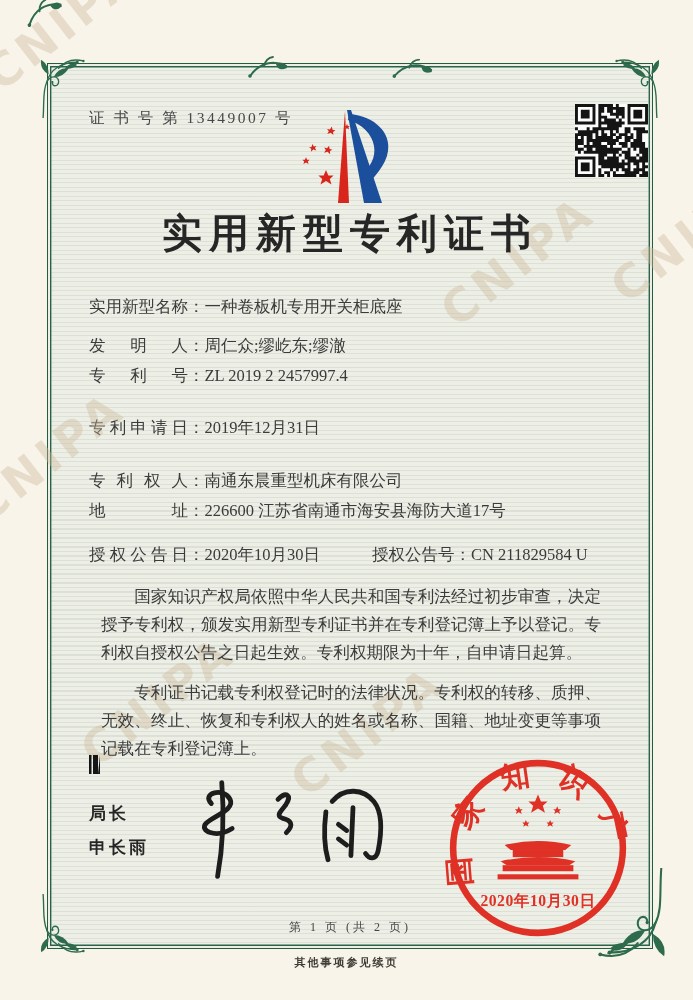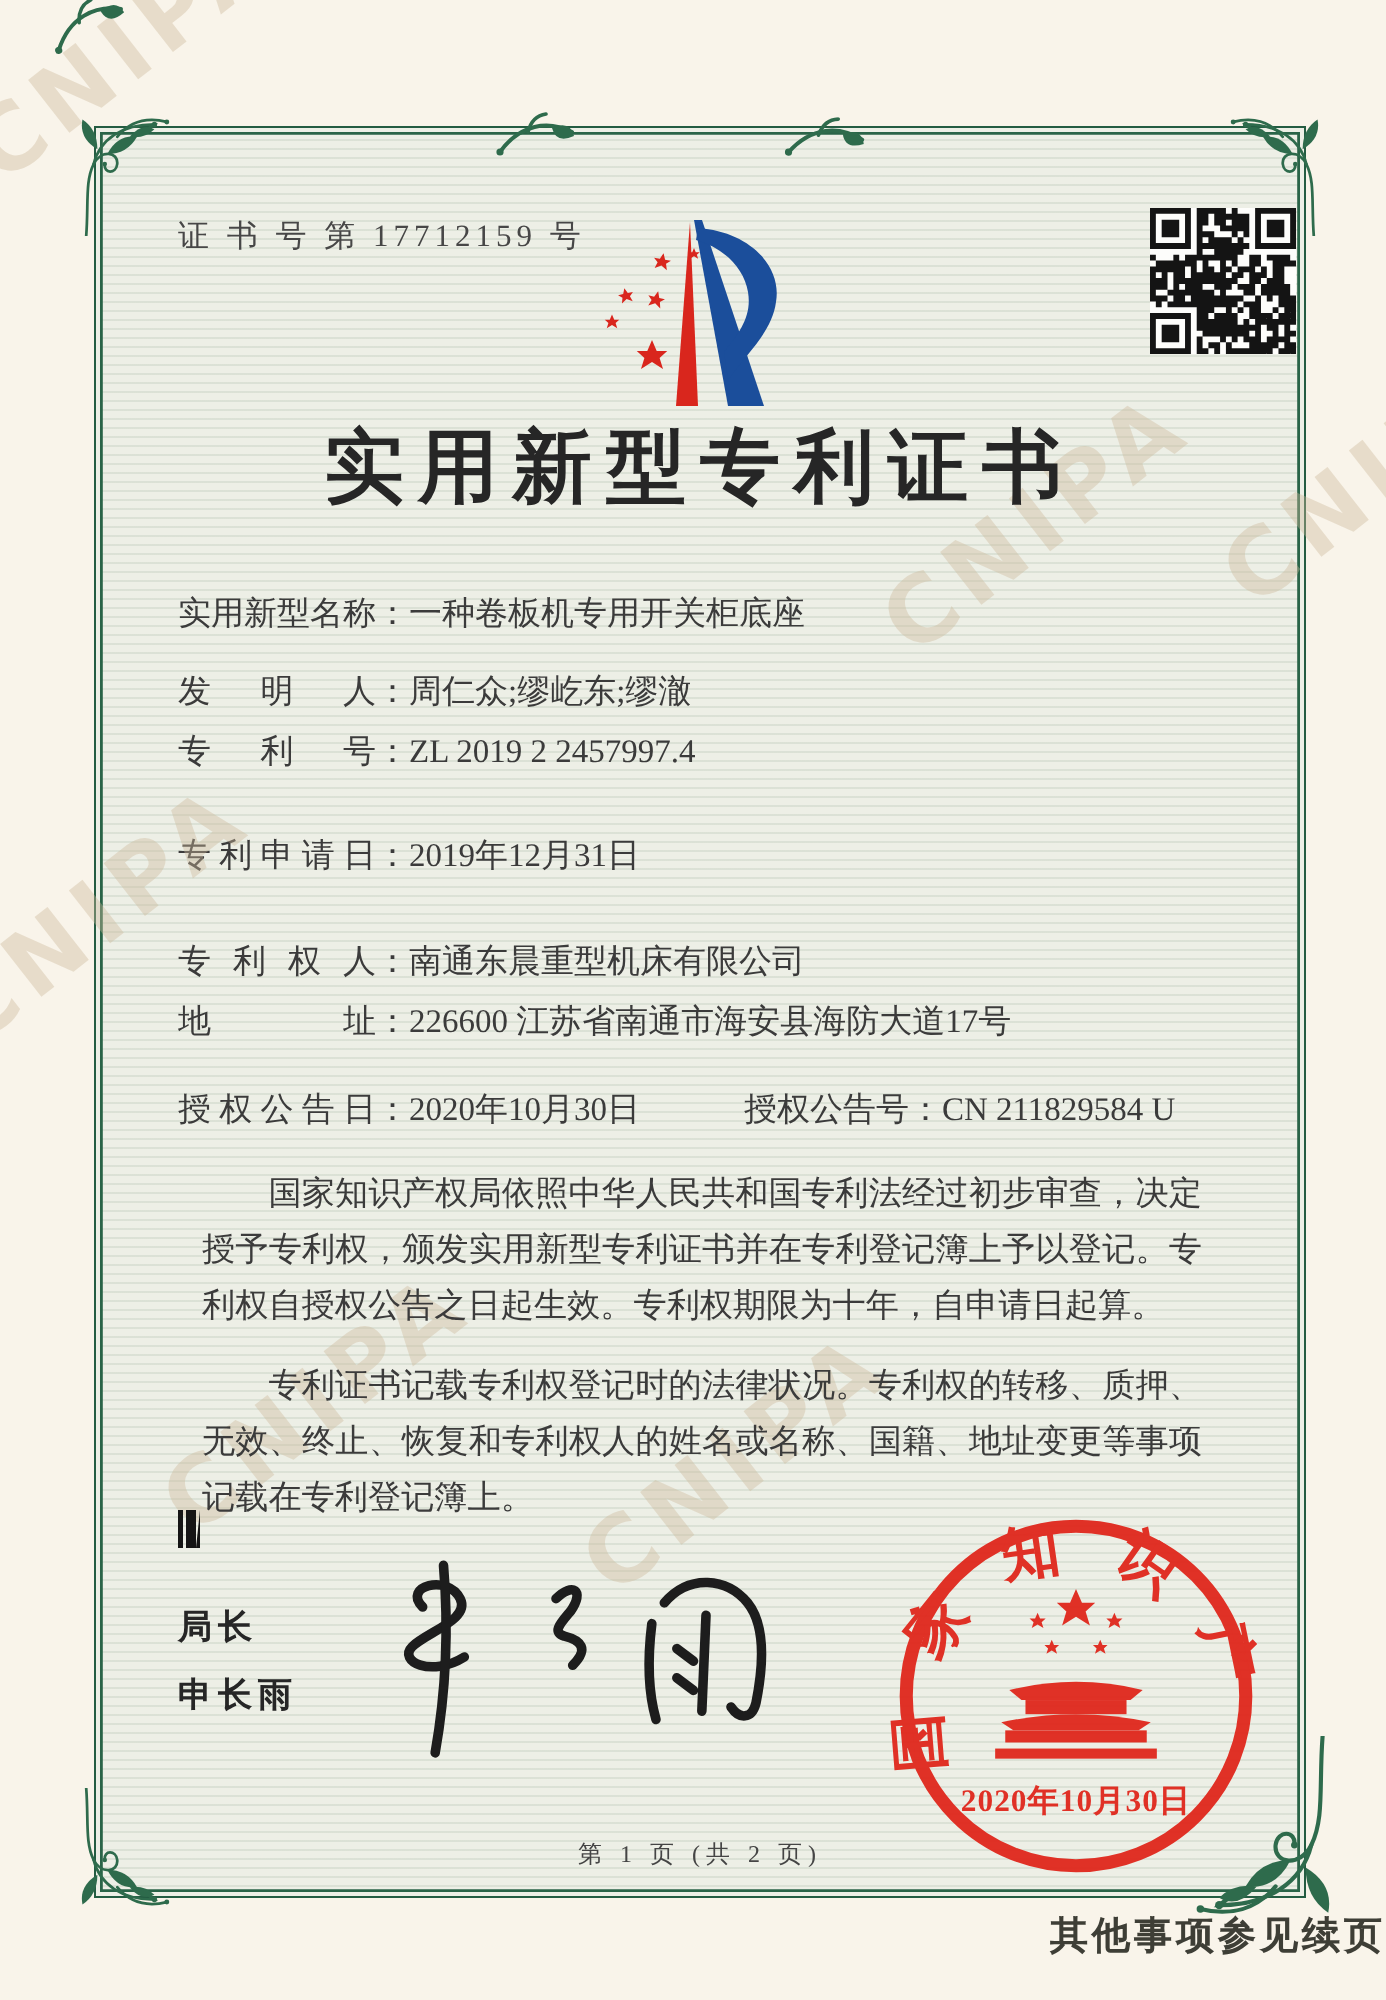--- a/index.html
+++ b/index.html
@@ -27,21 +27,21 @@
   .grant2{margin-left:52px;}
   .bodytext{left:41px;top:507px;width:524px;font-size:16.6px;line-height:28px;
             text-align:justify;color:#3b3b3b;}
   .bodytext p{margin:12px;text-indent:2em;}
   .barcode{left:41px;top:691px;}
   .signer{left:41px;font-size:17px;font-family:"Liberation Sans","DejaVu Sans",sans-serif;
           font-weight:600;color:#262626;letter-spacing:3px;}
   .sig{left:130px;top:712px;}
   .seal{left:394px;top:688px;width:192px;height:192px;opacity:.95;}
   .pagination{left:0;right:0;top:855px;text-align:center;font-size:12px;letter-spacing:3px;color:#454545;}
-  .continuation{position:absolute;left:0;right:0;top:955px;text-align:right;font-size:19px;
+  .continuation{position:absolute;left:0;right:0;top:955px;text-align:center;font-size:11px;
                 letter-spacing:2px;color:#3e3e36;font-weight:600;z-index:3;}
   
   .flourish{position:absolute;z-index:4;pointer-events:none;}
   .f-br{right:-14px;bottom:-14px;width:94px;height:94px;}
   .f-tl{left:-8px;top:-8px;width:62px;height:62px;transform:rotate(180deg);}
   .f-tr{right:-8px;top:-8px;width:62px;height:62px;transform:scale(1,-1);}
   .f-bl{left:-8px;bottom:-8px;width:62px;height:62px;transform:scale(-1,1);}
   .sprig{position:absolute;z-index:4;width:40px;height:24px;pointer-events:none;}
   .s1{left:200px;top:-8px;}
   .s2{left:345px;top:-6px;transform:rotate(6deg);}
@@ -104,21 +104,21 @@
     <svg class="flourish f-bl" viewBox="0 0 100 100">
         <use href="#flourish-g"></use>
       </svg>
     <svg class="sprig s1" viewBox="0 0 40 24">
         <use href="#sprig-g"></use>
       </svg>
     <svg class="sprig s2" viewBox="0 0 40 24">
         <use href="#sprig-g"></use>
       </svg>
 
-    <div class="abs cert-no">证 书 号 第 17712159 号</div>
+    <div class="abs cert-no">证 书 号 第 13449007 号</div>
 
     <svg class="abs qr" viewBox="0 0 74 74">
       <rect width="74" height="74" fill="#fdfdfb"></rect>
       <path id="qrpath" fill="#141414" fill-rule="evenodd" d="M0.00,0.00h20.72v20.72h-20.72zM2.96,2.96h14.80v14.80h-14.80zM5.92,5.92h8.88v8.88h-8.88zM53.28,0.00h20.72v20.72h-20.72zM56.24,2.96h14.80v14.80h-14.80zM59.20,5.92h8.88v8.88h-8.88zM0.00,53.28h20.72v20.72h-20.72zM2.96,56.24h14.80v14.80h-14.80zM5.92,59.20h8.88v8.88h-8.88zM23.68,0.00h2.96v2.96h-2.96zM26.64,0.00h2.96v2.96h-2.96zM29.60,0.00h2.96v2.96h-2.96zM32.56,0.00h2.96v2.96h-2.96zM35.52,0.00h2.96v2.96h-2.96zM41.44,0.00h2.96v2.96h-2.96zM23.68,2.96h2.96v2.96h-2.96zM26.64,2.96h2.96v2.96h-2.96zM32.56,2.96h2.96v2.96h-2.96zM35.52,2.96h2.96v2.96h-2.96zM38.48,2.96h2.96v2.96h-2.96zM41.44,2.96h2.96v2.96h-2.96zM44.40,2.96h2.96v2.96h-2.96zM47.36,2.96h2.96v2.96h-2.96zM23.68,5.92h2.96v2.96h-2.96zM26.64,5.92h2.96v2.96h-2.96zM32.56,5.92h2.96v2.96h-2.96zM35.52,5.92h2.96v2.96h-2.96zM41.44,5.92h2.96v2.96h-2.96zM44.40,5.92h2.96v2.96h-2.96zM47.36,5.92h2.96v2.96h-2.96zM23.68,8.88h2.96v2.96h-2.96zM35.52,8.88h2.96v2.96h-2.96zM38.48,8.88h2.96v2.96h-2.96zM41.44,8.88h2.96v2.96h-2.96zM44.40,8.88h2.96v2.96h-2.96zM47.36,8.88h2.96v2.96h-2.96zM23.68,11.84h2.96v2.96h-2.96zM26.64,11.84h2.96v2.96h-2.96zM29.60,11.84h2.96v2.96h-2.96zM41.44,11.84h2.96v2.96h-2.96zM47.36,11.84h2.96v2.96h-2.96zM23.68,14.80h2.96v2.96h-2.96zM29.60,14.80h2.96v2.96h-2.96zM32.56,14.80h2.96v2.96h-2.96zM35.52,14.80h2.96v2.96h-2.96zM38.48,14.80h2.96v2.96h-2.96zM44.40,14.80h2.96v2.96h-2.96zM23.68,17.76h2.96v2.96h-2.96zM26.64,17.76h2.96v2.96h-2.96zM29.60,17.76h2.96v2.96h-2.96zM32.56,17.76h2.96v2.96h-2.96zM35.52,17.76h2.96v2.96h-2.96zM38.48,17.76h2.96v2.96h-2.96zM41.44,17.76h2.96v2.96h-2.96zM44.40,17.76h2.96v2.96h-2.96zM47.36,17.76h2.96v2.96h-2.96zM23.68,20.72h2.96v2.96h-2.96zM32.56,20.72h2.96v2.96h-2.96zM35.52,20.72h2.96v2.96h-2.96zM38.48,20.72h2.96v2.96h-2.96zM41.44,20.72h2.96v2.96h-2.96zM44.40,20.72h2.96v2.96h-2.96zM0.00,23.68h2.96v2.96h-2.96zM11.84,23.68h2.96v2.96h-2.96zM17.76,23.68h2.96v2.96h-2.96zM20.72,23.68h2.96v2.96h-2.96zM23.68,23.68h2.96v2.96h-2.96zM26.64,23.68h2.96v2.96h-2.96zM29.60,23.68h2.96v2.96h-2.96zM32.56,23.68h2.96v2.96h-2.96zM35.52,23.68h2.96v2.96h-2.96zM38.48,23.68h2.96v2.96h-2.96zM41.44,23.68h2.96v2.96h-2.96zM50.32,23.68h2.96v2.96h-2.96zM53.28,23.68h2.96v2.96h-2.96zM59.20,23.68h2.96v2.96h-2.96zM62.16,23.68h2.96v2.96h-2.96zM65.12,23.68h2.96v2.96h-2.96zM68.08,23.68h2.96v2.96h-2.96zM2.96,26.64h2.96v2.96h-2.96zM5.92,26.64h2.96v2.96h-2.96zM8.88,26.64h2.96v2.96h-2.96zM11.84,26.64h2.96v2.96h-2.96zM14.80,26.64h2.96v2.96h-2.96zM17.76,26.64h2.96v2.96h-2.96zM20.72,26.64h2.96v2.96h-2.96zM26.64,26.64h2.96v2.96h-2.96zM35.52,26.64h2.96v2.96h-2.96zM41.44,26.64h2.96v2.96h-2.96zM50.32,26.64h2.96v2.96h-2.96zM53.28,26.64h2.96v2.96h-2.96zM62.16,26.64h2.96v2.96h-2.96zM65.12,26.64h2.96v2.96h-2.96zM68.08,26.64h2.96v2.96h-2.96zM71.04,26.64h2.96v2.96h-2.96zM0.00,29.60h2.96v2.96h-2.96zM2.96,29.60h2.96v2.96h-2.96zM5.92,29.60h2.96v2.96h-2.96zM8.88,29.60h2.96v2.96h-2.96zM11.84,29.60h2.96v2.96h-2.96zM14.80,29.60h2.96v2.96h-2.96zM20.72,29.60h2.96v2.96h-2.96zM26.64,29.60h2.96v2.96h-2.96zM29.60,29.60h2.96v2.96h-2.96zM35.52,29.60h2.96v2.96h-2.96zM38.48,29.60h2.96v2.96h-2.96zM44.40,29.60h2.96v2.96h-2.96zM47.36,29.60h2.96v2.96h-2.96zM50.32,29.60h2.96v2.96h-2.96zM56.24,29.60h2.96v2.96h-2.96zM62.16,29.60h2.96v2.96h-2.96zM65.12,29.60h2.96v2.96h-2.96zM0.00,32.56h2.96v2.96h-2.96zM5.92,32.56h2.96v2.96h-2.96zM11.84,32.56h2.96v2.96h-2.96zM14.80,32.56h2.96v2.96h-2.96zM20.72,32.56h2.96v2.96h-2.96zM23.68,32.56h2.96v2.96h-2.96zM26.64,32.56h2.96v2.96h-2.96zM29.60,32.56h2.96v2.96h-2.96zM32.56,32.56h2.96v2.96h-2.96zM35.52,32.56h2.96v2.96h-2.96zM41.44,32.56h2.96v2.96h-2.96zM44.40,32.56h2.96v2.96h-2.96zM50.32,32.56h2.96v2.96h-2.96zM53.28,32.56h2.96v2.96h-2.96zM56.24,32.56h2.96v2.96h-2.96zM62.16,32.56h2.96v2.96h-2.96zM65.12,32.56h2.96v2.96h-2.96zM0.00,35.52h2.96v2.96h-2.96zM2.96,35.52h2.96v2.96h-2.96zM5.92,35.52h2.96v2.96h-2.96zM11.84,35.52h2.96v2.96h-2.96zM14.80,35.52h2.96v2.96h-2.96zM17.76,35.52h2.96v2.96h-2.96zM20.72,35.52h2.96v2.96h-2.96zM23.68,35.52h2.96v2.96h-2.96zM26.64,35.52h2.96v2.96h-2.96zM29.60,35.52h2.96v2.96h-2.96zM32.56,35.52h2.96v2.96h-2.96zM35.52,35.52h2.96v2.96h-2.96zM38.48,35.52h2.96v2.96h-2.96zM41.44,35.52h2.96v2.96h-2.96zM50.32,35.52h2.96v2.96h-2.96zM53.28,35.52h2.96v2.96h-2.96zM59.20,35.52h2.96v2.96h-2.96zM62.16,35.52h2.96v2.96h-2.96zM65.12,35.52h2.96v2.96h-2.96zM0.00,38.48h2.96v2.96h-2.96zM2.96,38.48h2.96v2.96h-2.96zM5.92,38.48h2.96v2.96h-2.96zM11.84,38.48h2.96v2.96h-2.96zM17.76,38.48h2.96v2.96h-2.96zM20.72,38.48h2.96v2.96h-2.96zM23.68,38.48h2.96v2.96h-2.96zM32.56,38.48h2.96v2.96h-2.96zM35.52,38.48h2.96v2.96h-2.96zM38.48,38.48h2.96v2.96h-2.96zM44.40,38.48h2.96v2.96h-2.96zM47.36,38.48h2.96v2.96h-2.96zM50.32,38.48h2.96v2.96h-2.96zM56.24,38.48h2.96v2.96h-2.96zM59.20,38.48h2.96v2.96h-2.96zM62.16,38.48h2.96v2.96h-2.96zM65.12,38.48h2.96v2.96h-2.96zM68.08,38.48h2.96v2.96h-2.96zM0.00,41.44h2.96v2.96h-2.96zM8.88,41.44h2.96v2.96h-2.96zM11.84,41.44h2.96v2.96h-2.96zM14.80,41.44h2.96v2.96h-2.96zM17.76,41.44h2.96v2.96h-2.96zM20.72,41.44h2.96v2.96h-2.96zM23.68,41.44h2.96v2.96h-2.96zM26.64,41.44h2.96v2.96h-2.96zM29.60,41.44h2.96v2.96h-2.96zM35.52,41.44h2.96v2.96h-2.96zM47.36,41.44h2.96v2.96h-2.96zM50.32,41.44h2.96v2.96h-2.96zM56.24,41.44h2.96v2.96h-2.96zM59.20,41.44h2.96v2.96h-2.96zM62.16,41.44h2.96v2.96h-2.96zM65.12,41.44h2.96v2.96h-2.96zM68.08,41.44h2.96v2.96h-2.96zM0.00,44.40h2.96v2.96h-2.96zM2.96,44.40h2.96v2.96h-2.96zM5.92,44.40h2.96v2.96h-2.96zM11.84,44.40h2.96v2.96h-2.96zM14.80,44.40h2.96v2.96h-2.96zM20.72,44.40h2.96v2.96h-2.96zM23.68,44.40h2.96v2.96h-2.96zM26.64,44.40h2.96v2.96h-2.96zM29.60,44.40h2.96v2.96h-2.96zM32.56,44.40h2.96v2.96h-2.96zM35.52,44.40h2.96v2.96h-2.96zM38.48,44.40h2.96v2.96h-2.96zM41.44,44.40h2.96v2.96h-2.96zM44.40,44.40h2.96v2.96h-2.96zM53.28,44.40h2.96v2.96h-2.96zM59.20,44.40h2.96v2.96h-2.96zM65.12,44.40h2.96v2.96h-2.96zM68.08,44.40h2.96v2.96h-2.96zM71.04,44.40h2.96v2.96h-2.96zM2.96,47.36h2.96v2.96h-2.96zM8.88,47.36h2.96v2.96h-2.96zM11.84,47.36h2.96v2.96h-2.96zM14.80,47.36h2.96v2.96h-2.96zM17.76,47.36h2.96v2.96h-2.96zM20.72,47.36h2.96v2.96h-2.96zM23.68,47.36h2.96v2.96h-2.96zM26.64,47.36h2.96v2.96h-2.96zM29.60,47.36h2.96v2.96h-2.96zM32.56,47.36h2.96v2.96h-2.96zM35.52,47.36h2.96v2.96h-2.96zM38.48,47.36h2.96v2.96h-2.96zM41.44,47.36h2.96v2.96h-2.96zM47.36,47.36h2.96v2.96h-2.96zM50.32,47.36h2.96v2.96h-2.96zM53.28,47.36h2.96v2.96h-2.96zM65.12,47.36h2.96v2.96h-2.96zM68.08,47.36h2.96v2.96h-2.96zM71.04,47.36h2.96v2.96h-2.96zM23.68,50.32h2.96v2.96h-2.96zM26.64,50.32h2.96v2.96h-2.96zM29.60,50.32h2.96v2.96h-2.96zM38.48,50.32h2.96v2.96h-2.96zM44.40,50.32h2.96v2.96h-2.96zM50.32,50.32h2.96v2.96h-2.96zM53.28,50.32h2.96v2.96h-2.96zM62.16,50.32h2.96v2.96h-2.96zM68.08,50.32h2.96v2.96h-2.96zM71.04,50.32h2.96v2.96h-2.96zM23.68,53.28h2.96v2.96h-2.96zM26.64,53.28h2.96v2.96h-2.96zM32.56,53.28h2.96v2.96h-2.96zM35.52,53.28h2.96v2.96h-2.96zM38.48,53.28h2.96v2.96h-2.96zM41.44,53.28h2.96v2.96h-2.96zM50.32,53.28h2.96v2.96h-2.96zM53.28,53.28h2.96v2.96h-2.96zM56.24,53.28h2.96v2.96h-2.96zM59.20,53.28h2.96v2.96h-2.96zM65.12,53.28h2.96v2.96h-2.96zM68.08,53.28h2.96v2.96h-2.96zM71.04,53.28h2.96v2.96h-2.96zM23.68,56.24h2.96v2.96h-2.96zM26.64,56.24h2.96v2.96h-2.96zM29.60,56.24h2.96v2.96h-2.96zM32.56,56.24h2.96v2.96h-2.96zM35.52,56.24h2.96v2.96h-2.96zM38.48,56.24h2.96v2.96h-2.96zM41.44,56.24h2.96v2.96h-2.96zM47.36,56.24h2.96v2.96h-2.96zM53.28,56.24h2.96v2.96h-2.96zM56.24,56.24h2.96v2.96h-2.96zM59.20,56.24h2.96v2.96h-2.96zM62.16,56.24h2.96v2.96h-2.96zM65.12,56.24h2.96v2.96h-2.96zM68.08,56.24h2.96v2.96h-2.96zM71.04,56.24h2.96v2.96h-2.96zM23.68,59.20h2.96v2.96h-2.96zM26.64,59.20h2.96v2.96h-2.96zM29.60,59.20h2.96v2.96h-2.96zM32.56,59.20h2.96v2.96h-2.96zM35.52,59.20h2.96v2.96h-2.96zM38.48,59.20h2.96v2.96h-2.96zM41.44,59.20h2.96v2.96h-2.96zM44.40,59.20h2.96v2.96h-2.96zM47.36,59.20h2.96v2.96h-2.96zM50.32,59.20h2.96v2.96h-2.96zM53.28,59.20h2.96v2.96h-2.96zM59.20,59.20h2.96v2.96h-2.96zM62.16,59.20h2.96v2.96h-2.96zM68.08,59.20h2.96v2.96h-2.96zM26.64,62.16h2.96v2.96h-2.96zM29.60,62.16h2.96v2.96h-2.96zM32.56,62.16h2.96v2.96h-2.96zM35.52,62.16h2.96v2.96h-2.96zM38.48,62.16h2.96v2.96h-2.96zM41.44,62.16h2.96v2.96h-2.96zM44.40,62.16h2.96v2.96h-2.96zM47.36,62.16h2.96v2.96h-2.96zM53.28,62.16h2.96v2.96h-2.96zM62.16,62.16h2.96v2.96h-2.96zM68.08,62.16h2.96v2.96h-2.96zM71.04,62.16h2.96v2.96h-2.96zM23.68,65.12h2.96v2.96h-2.96zM35.52,65.12h2.96v2.96h-2.96zM41.44,65.12h2.96v2.96h-2.96zM47.36,65.12h2.96v2.96h-2.96zM50.32,65.12h2.96v2.96h-2.96zM53.28,65.12h2.96v2.96h-2.96zM59.20,65.12h2.96v2.96h-2.96zM62.16,65.12h2.96v2.96h-2.96zM65.12,65.12h2.96v2.96h-2.96zM68.08,65.12h2.96v2.96h-2.96zM23.68,68.08h2.96v2.96h-2.96zM29.60,68.08h2.96v2.96h-2.96zM32.56,68.08h2.96v2.96h-2.96zM38.48,68.08h2.96v2.96h-2.96zM50.32,68.08h2.96v2.96h-2.96zM53.28,68.08h2.96v2.96h-2.96zM56.24,68.08h2.96v2.96h-2.96zM59.20,68.08h2.96v2.96h-2.96zM62.16,68.08h2.96v2.96h-2.96zM68.08,68.08h2.96v2.96h-2.96zM71.04,68.08h2.96v2.96h-2.96zM23.68,71.04h2.96v2.96h-2.96zM26.64,71.04h2.96v2.96h-2.96zM32.56,71.04h2.96v2.96h-2.96zM38.48,71.04h2.96v2.96h-2.96zM41.44,71.04h2.96v2.96h-2.96zM44.40,71.04h2.96v2.96h-2.96zM47.36,71.04h2.96v2.96h-2.96zM50.32,71.04h2.96v2.96h-2.96zM53.28,71.04h2.96v2.96h-2.96zM56.24,71.04h2.96v2.96h-2.96zM59.20,71.04h2.96v2.96h-2.96zM65.12,71.04h2.96v2.96h-2.96zM68.08,71.04h2.96v2.96h-2.96zM71.04,71.04h2.96v2.96h-2.96z"></path>
     </svg>
 
     <svg class="abs logo" viewBox="0 0 100 100">
       <g fill="#d9261d">
         <use href="#star" transform="translate(30,72) scale(0.80)"></use>
         <use href="#star" transform="translate(32,44) scale(0.45) rotate(14)"></use>

